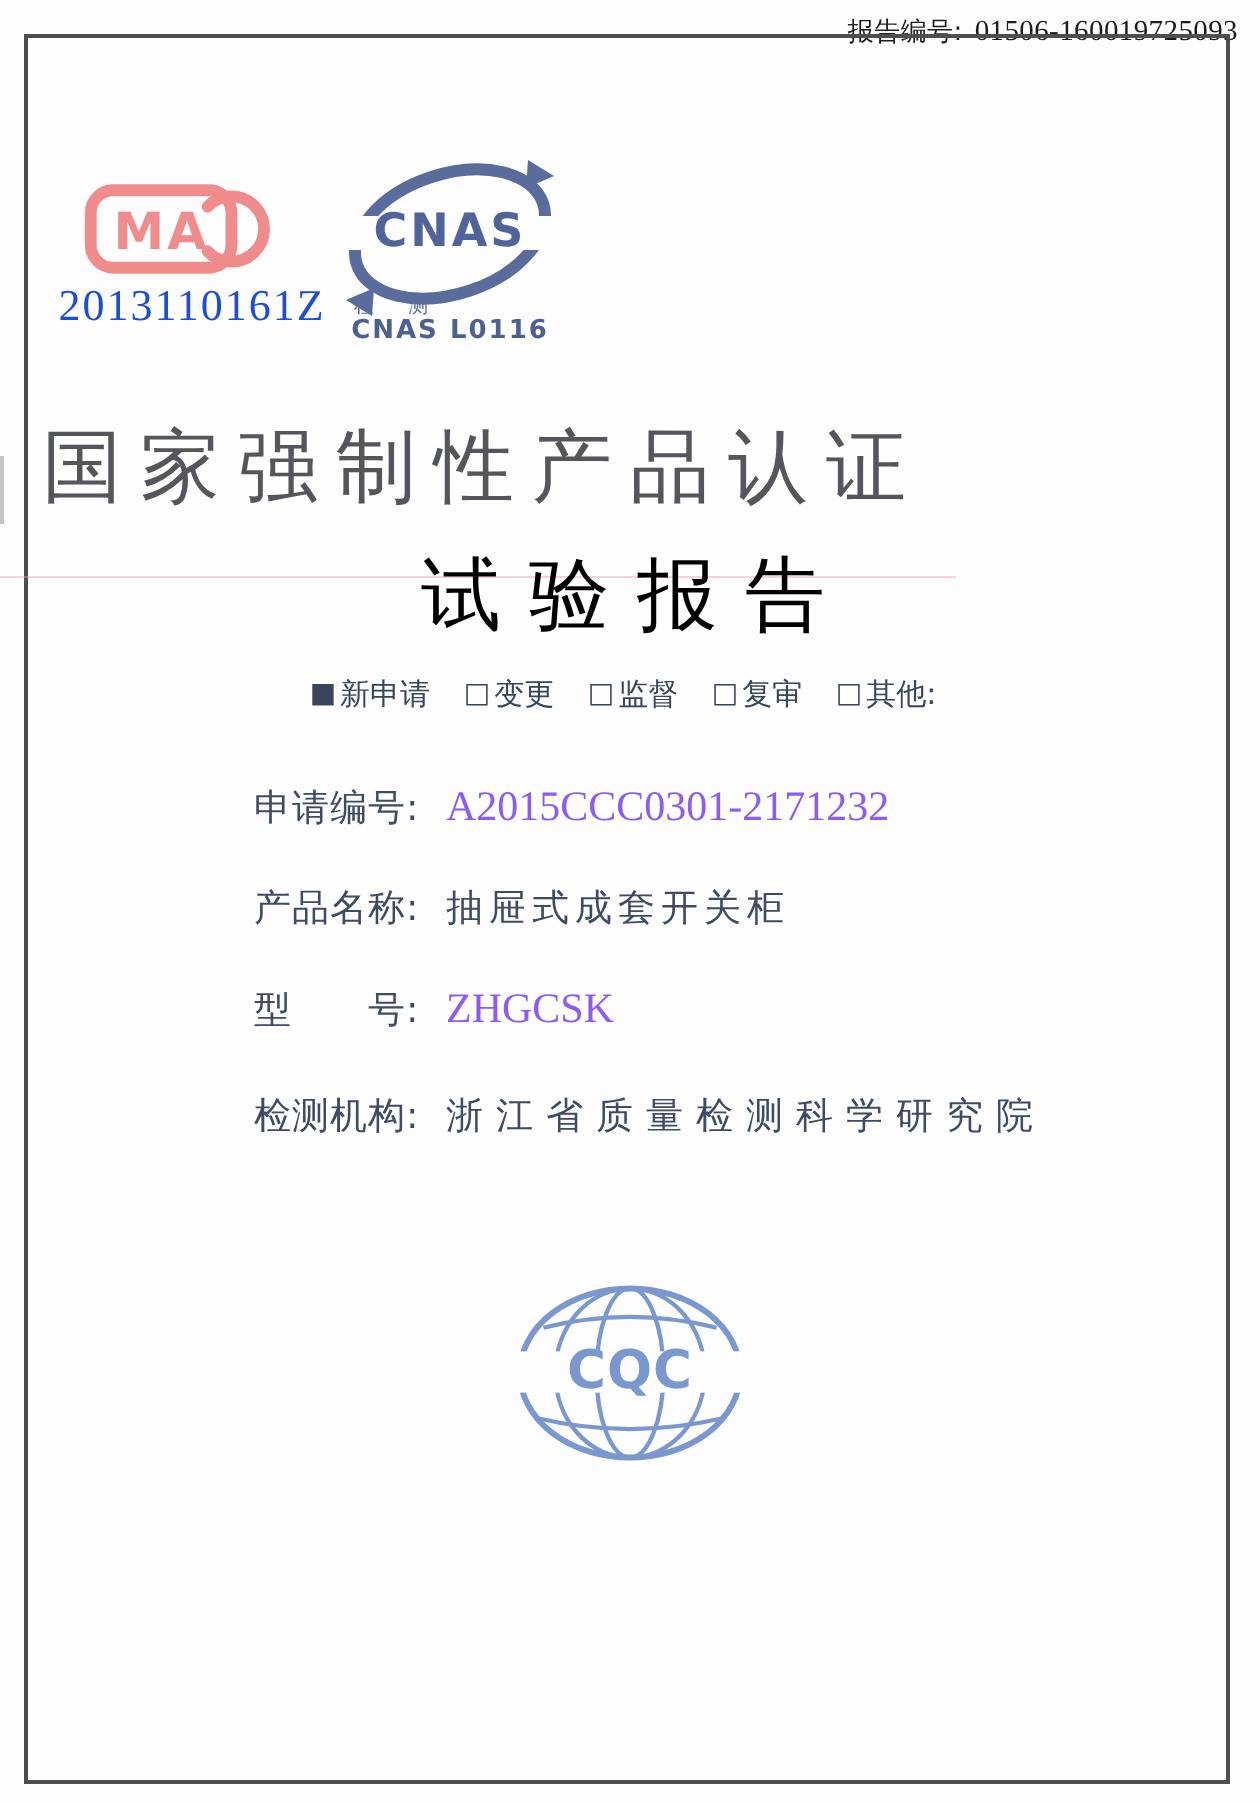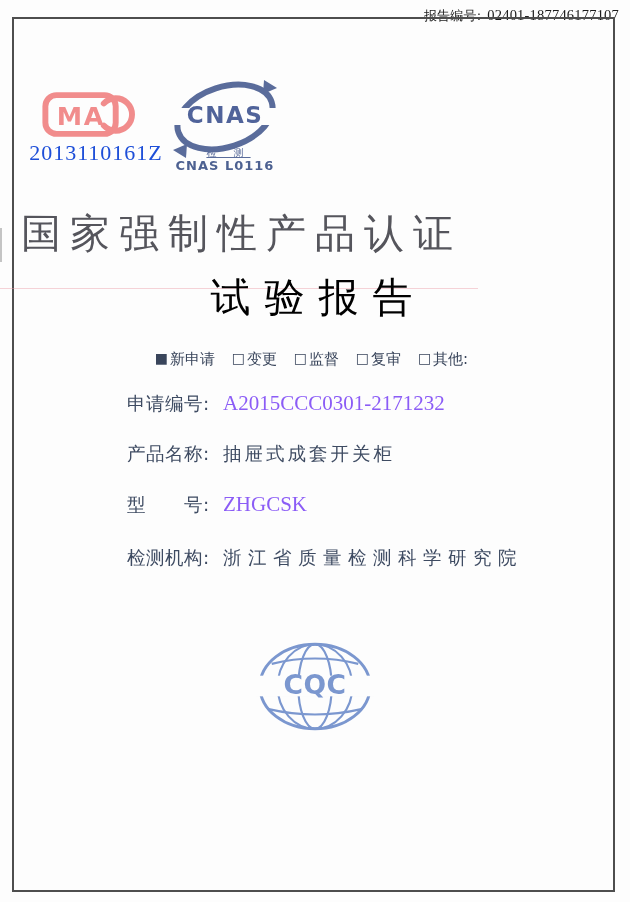--- a/index.html
+++ b/index.html
@@ -22,62 +22,62 @@
   }
   .scan-tick{position:absolute;left:0;top:228px;width:2px;height:34px;background:rgba(90,90,90,.35);}
   .cma-wrap{position:absolute;left:42px;top:88px;width:94px;height:53px;}
   .cma-number{
     position:absolute;left:26px;top:140px;width:140px;text-align:center;
     font-family:"Liberation Serif","DejaVu Serif",serif;
     font-size:22px;color:#1d4ed8;letter-spacing:1px;
   }
   .cnas-wrap{position:absolute;left:170px;top:75px;width:110px;height:88px;}
   .cnas-caption{
-    position:absolute;left:170px;top:146px;width:110px;text-align:center;
-    font-size:10px;color:#5a6c9b;letter-spacing:7px;text-indent:7px;text-decoration:underline;
+    position:absolute;left:170px;top:146px;width:110px;text-align:left;
+    font-size:10px;color:#5a6c9b;letter-spacing:7px;text-indent:7px;
   }
   .cnas-no{
     position:absolute;left:164px;top:158px;width:122px;text-align:center;
     font-size:13px;font-weight:600;color:#4d6191;letter-spacing:1px;
   }
   .title-line1{
     position:absolute;left:12px;top:206px;width:599px;
     font-family:"DejaVu Serif","Liberation Serif",serif;
     font-size:40px;color:#55555c;letter-spacing:9px;text-indent:9px;white-space:nowrap;
   }
   .title-line2{
     position:absolute;left:12px;top:270px;width:599px;text-align:center;
     font-family:"DejaVu Serif","Liberation Serif",serif;
     font-size:40px;color:#000000;letter-spacing:14px;text-indent:14px;white-space:nowrap;
   }
   .option-row{
     position:absolute;left:12px;top:334px;width:599px;text-align:center;
     font-size:15px;color:#39455b;white-space:nowrap;
   }
-  .option{display:inline-block;margin:16px 6px;}
+  .option{display:inline-block;margin:4px 6px;}
   .option .box{font-size:14px;margin-right:2px;position:relative;top:-1px;}
   .form-row{position:absolute;left:127px;white-space:nowrap;font-size:18.5px;color:#3e4b62;}
   .form-row .lbl{display:inline-block;width:96px;letter-spacing:.5px;}
   .val-serif{font-family:"Liberation Serif","DejaVu Serif",serif;font-size:21px;color:#8b5cf6;}
   .val-cn{letter-spacing:3px;}
   .val-cn-wide{letter-spacing:6.5px;}
   .row-agency-2{
     position:absolute;left:211px;top:571px;font-size:18.5px;color:#3e4b62;
     letter-spacing:1px;white-space:nowrap;
   }
   .cqc-wrap{position:absolute;left:256px;top:640px;width:118px;height:93px;}
   svg{display:block;}
 </style>
 </head>
 <body>
 
 <div class="page">
 
   <div class="report-no">
-    <span>报告编号:</span><span class="val">02401-187746177107</span>
+    <span>报告编号:</span><span class="val">01506-160019725093</span>
   </div>
 
   <div class="border-box"></div>
   <div class="scan-line"></div>
   <div class="scan-tick"></div>
 
   <div class="cma-wrap">
     <svg viewBox="0 0 92 52" width="94" height="53">
       <rect x="3.2" y="7" width="69" height="38" rx="11" fill="none" stroke="#f18c8c" stroke-width="5.8"></rect>
       <path d="M 60.5 15.1 A 16 16 0 1 1 60.5 36.9" fill="none" stroke="#f18c8c" stroke-width="5.8" stroke-linecap="round"></path>

